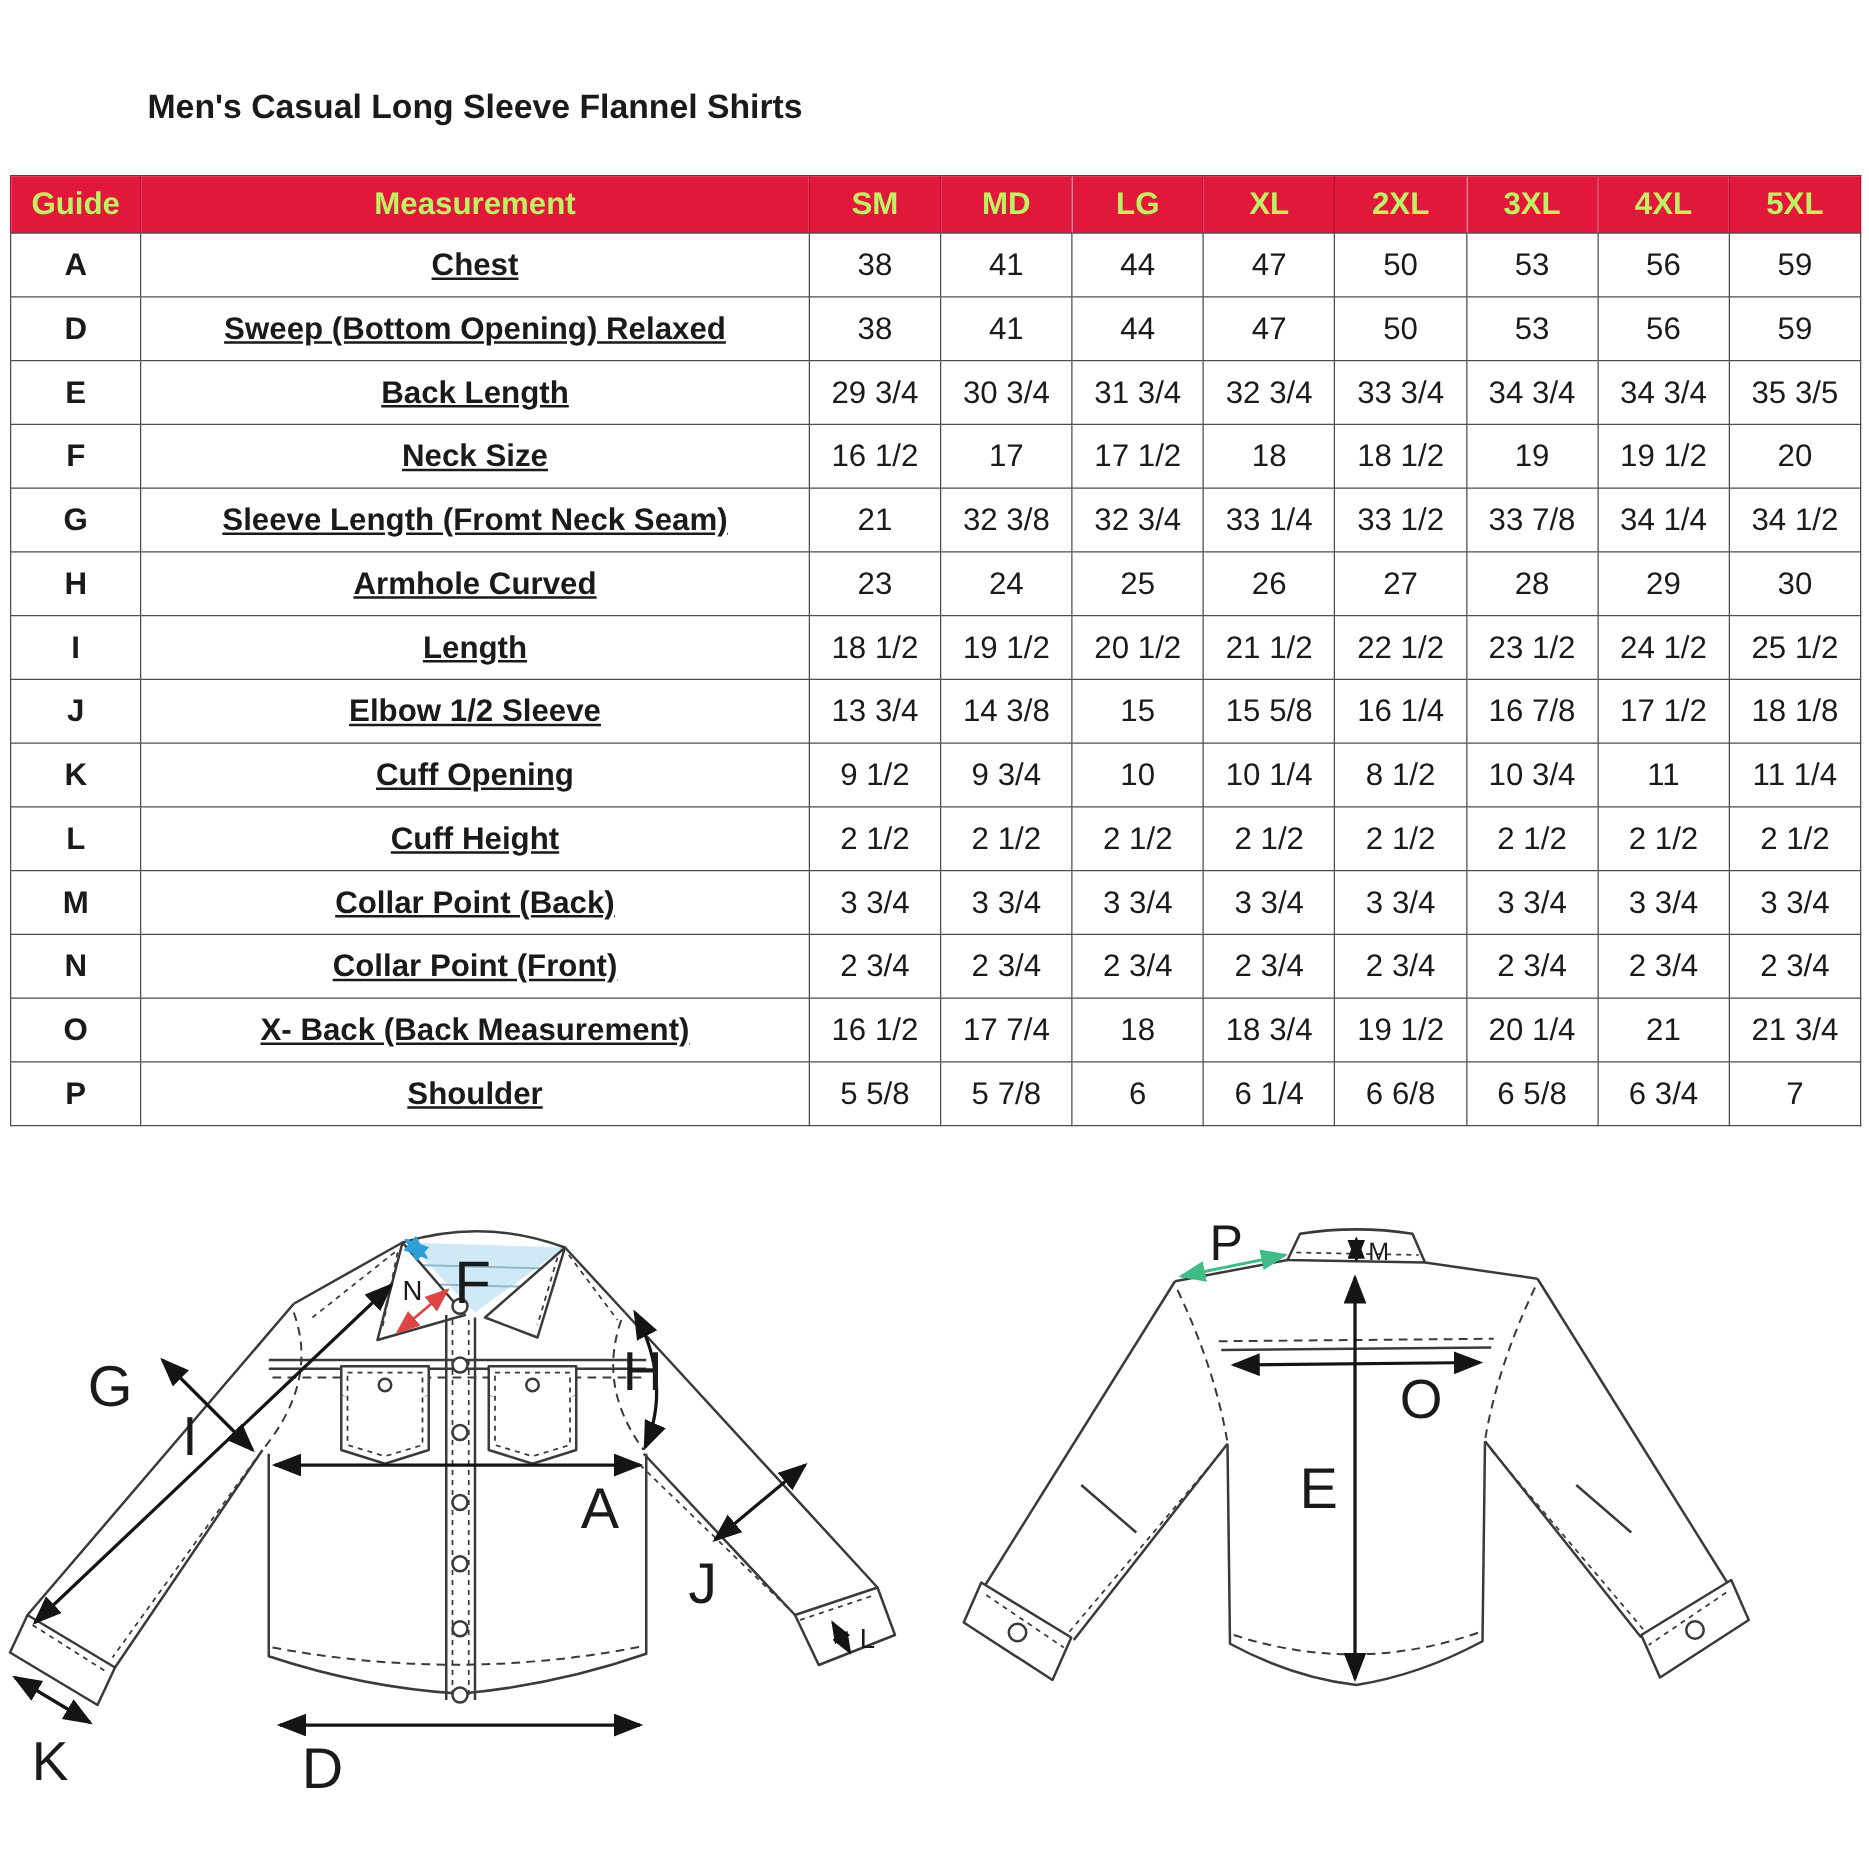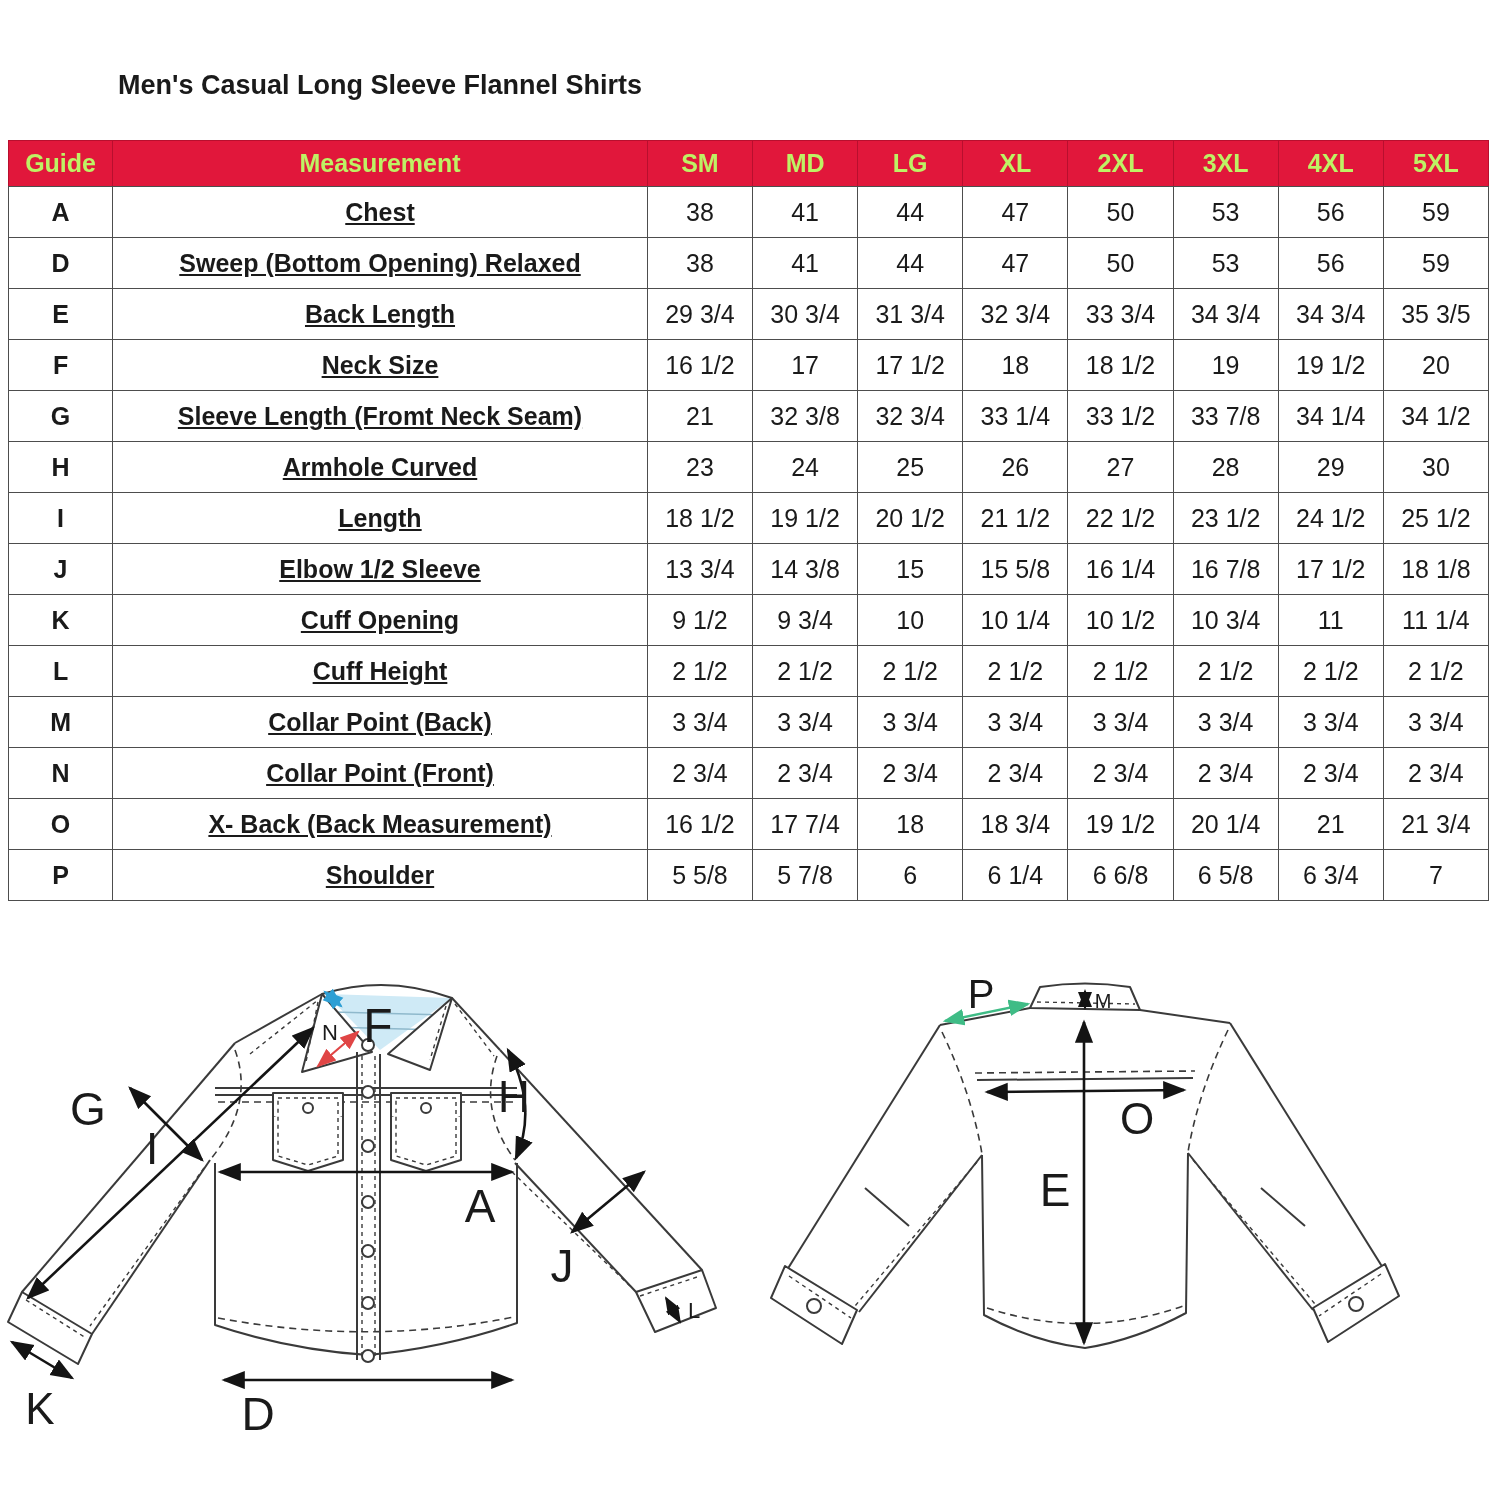--- a/index.html
+++ b/index.html
@@ -156,21 +156,21 @@
         <td>17 1/2</td>
         <td>18 1/8</td>
       </tr>
       <tr>
         <td class="g">K</td>
         <td class="m">Cuff Opening</td>
         <td>9 1/2</td>
         <td>9 3/4</td>
         <td>10</td>
         <td>10 1/4</td>
-        <td>10 1/2</td>
+        <td>8 1/2</td>
         <td>10 3/4</td>
         <td>11</td>
         <td>11 1/4</td>
       </tr>
       <tr>
         <td class="g">L</td>
         <td class="m">Cuff Height</td>
         <td>2 1/2</td>
         <td>2 1/2</td>
         <td>2 1/2</td>

